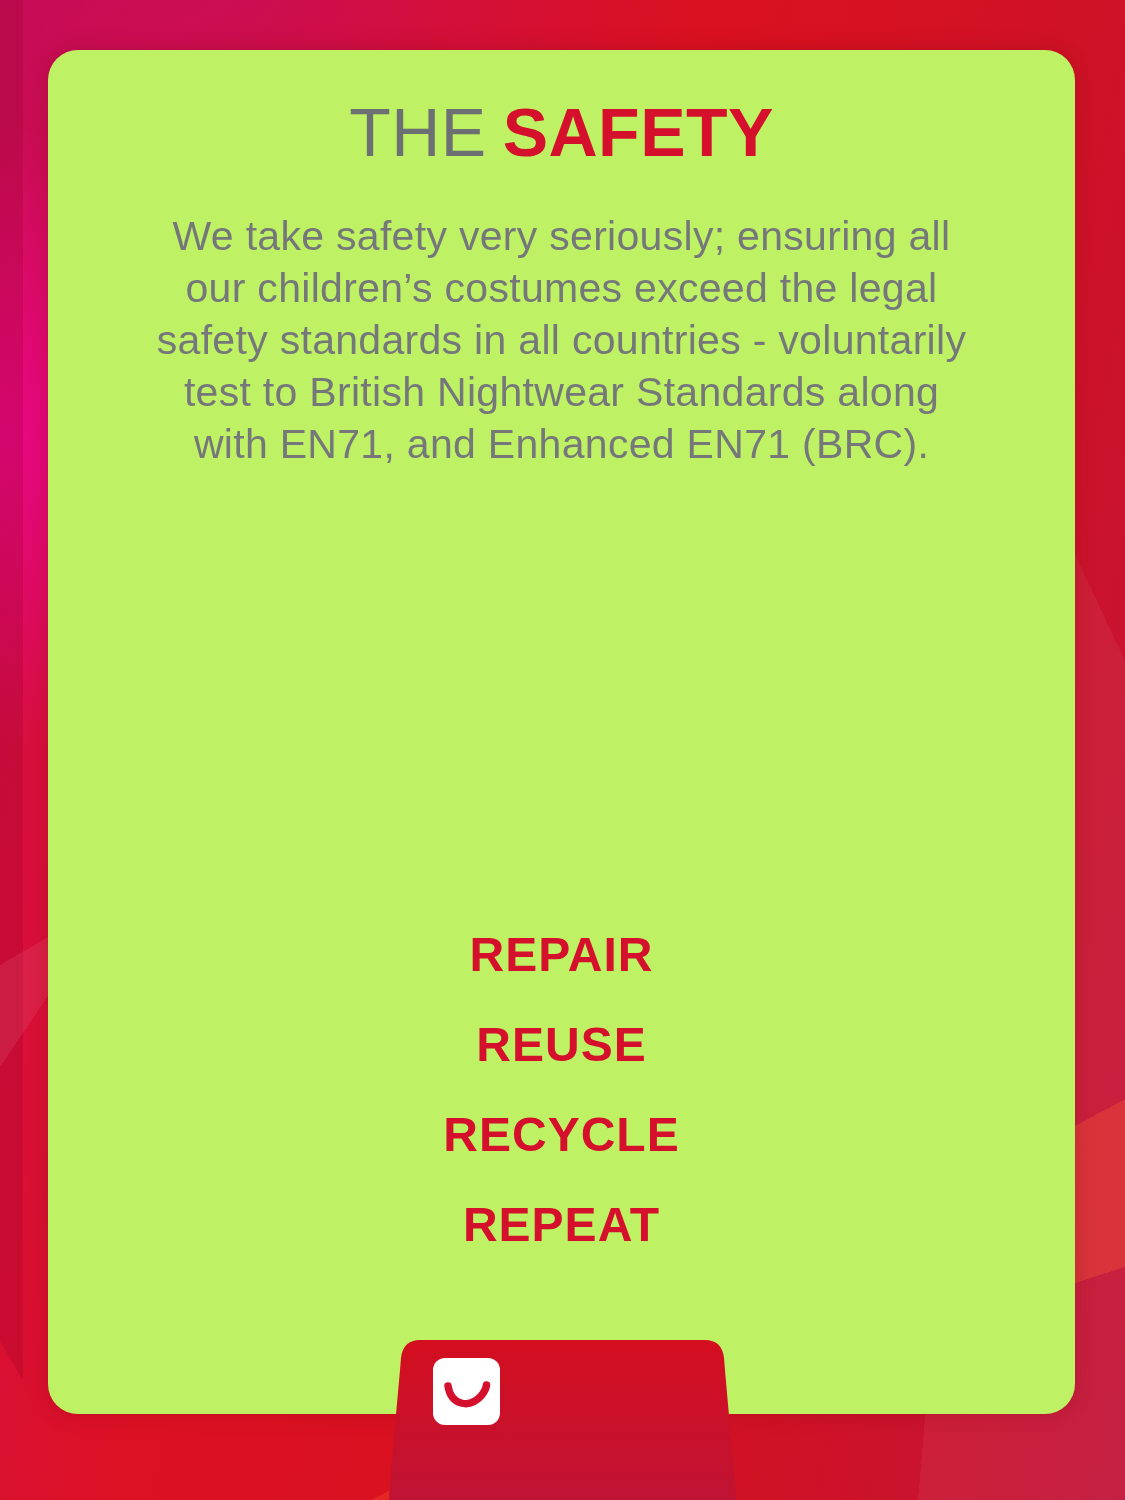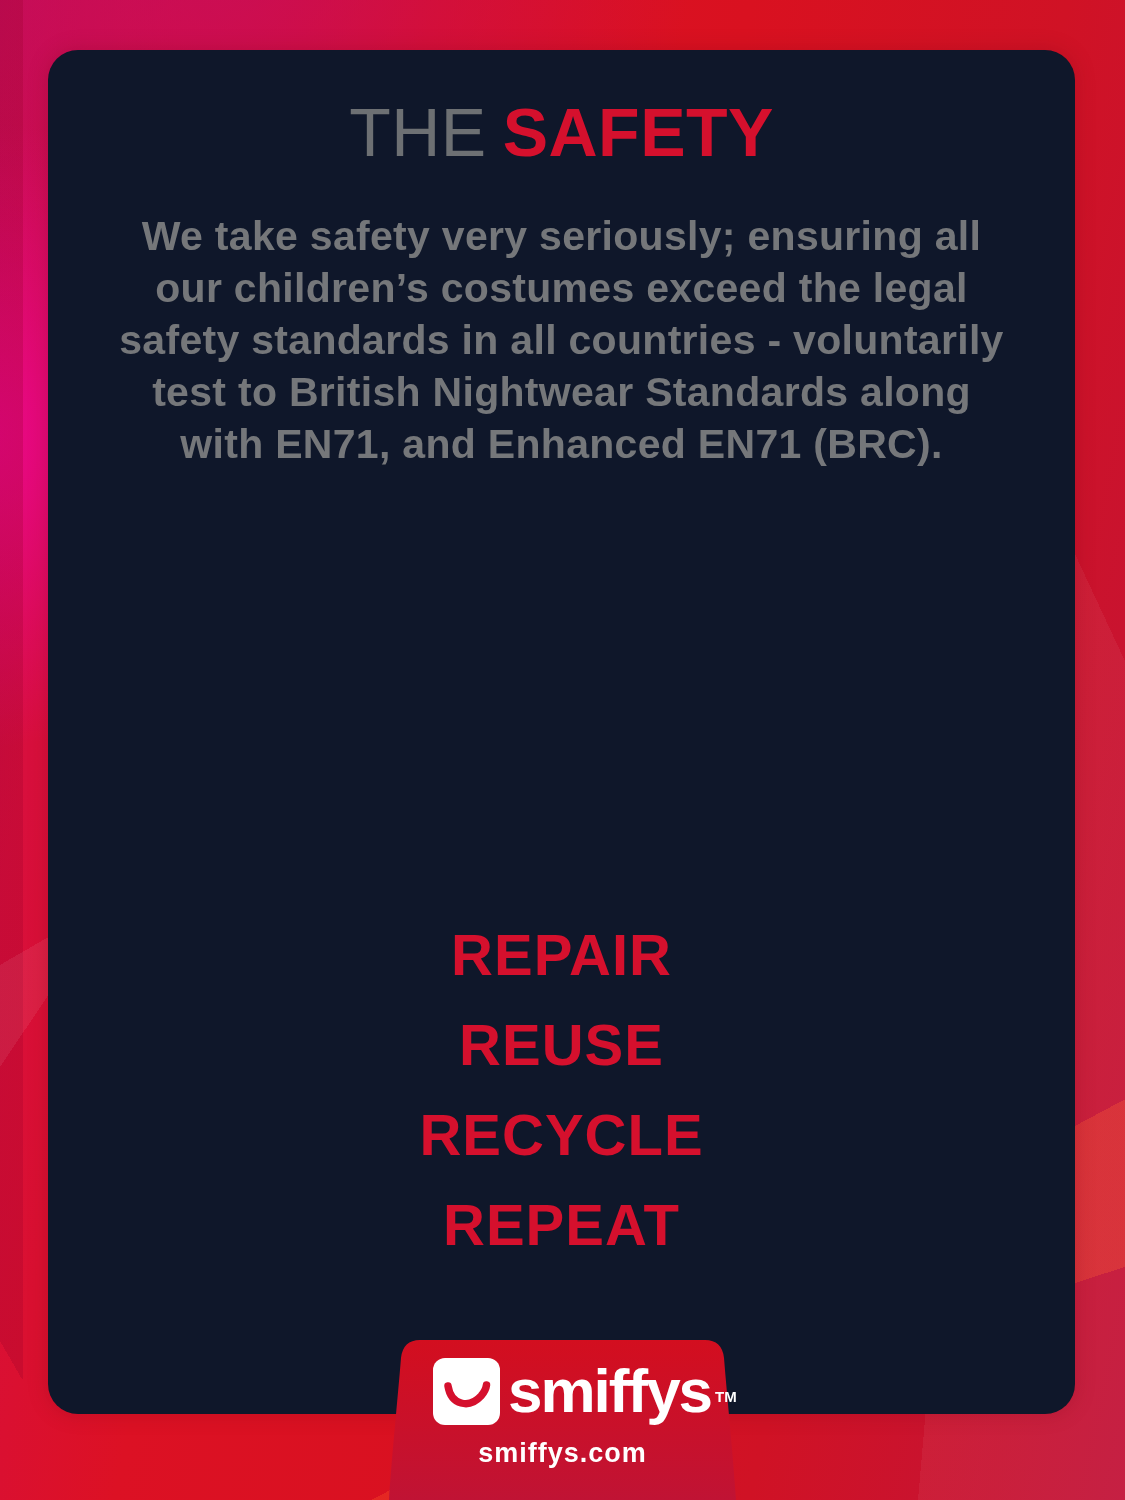--- a/index.html
+++ b/index.html
@@ -22,44 +22,44 @@
     background:
       conic-gradient(from 214deg at 10% 60%, rgba(255,255,255,0.07) 0 26deg, rgba(255,255,255,0) 26deg),
       conic-gradient(from 155deg at 90% 28%, rgba(255,255,255,0.05) 0 30deg, rgba(255,255,255,0) 30deg),
       conic-gradient(from 62deg at 28% 102%, rgba(255,90,40,0.30) 0 10deg, rgba(255,90,40,0) 10deg),
       conic-gradient(from 262deg at 76% 102%, rgba(255,80,40,0.22) 0 10deg, rgba(255,80,40,0) 10deg),
       conic-gradient(from 330deg at 2% 92%, rgba(150,0,40,0.25) 0 30deg, rgba(150,0,40,0) 30deg);
   }
   
   .card{
     position:absolute;left:48px;top:50px;width:1027px;height:1364px;
-    background:#0f172a;border-radius:30px;
+    background:#bef264;border-radius:30px;
     box-shadow:0 0 20px rgba(110,0,25,0.25);
   }
   .sec-title{
     position:absolute;left:0;width:100%;
     text-align:center;line-height:1;
     font-size:68px;letter-spacing:0.5px;white-space:nowrap;
   }
   .t-prefix{font-weight:300;color:#6d7073;margin-right:16px;}
   .t-main{font-weight:800;color:#d5102d;}
   .sec-body{
     position:absolute;left:50%;transform:translateX(-50%);
     width:960px;text-align:center;
-    font-size:41px;line-height:52px;font-weight:700;
+    font-size:41px;line-height:52px;font-weight:400;
     color:#75777a;white-space:pre-line;letter-spacing:0.3px;
   }
   .title-safety{top:48px;}
   .body-safety{top:160px;}
   .title-sustain{top:502px;}
   .body-sustain{top:614px;}
   .slogan{
     position:absolute;left:0;top:860px;width:100%;
     text-align:center;color:#d5102d;
-    font-size:58px;line-height:90px;font-weight:800;
+    font-size:48px;line-height:90px;font-weight:800;
     letter-spacing:1px;white-space:pre-line;
   }
   
   .brand-tab{position:absolute;left:388px;top:1324px;width:349px;height:176px;}
   .logo-square{
     position:absolute;left:433px;top:1358px;width:67px;height:67px;
     background:#ffffff;border-radius:12px;
     display:flex;align-items:center;justify-content:center;
   }
   .smile{width:48px;height:34px;margin-top:8px;}
@@ -115,17 +115,15 @@
     </defs>
     <path d="M1,176 C4,130 10,72 13,34 Q15,16 32,16 L317,16 Q334,16 336,34 C339,72 345,130 348,176 Z" fill="url(#tabGrad)"></path>
   </svg>
 
   <div class="logo-square">
     <svg class="smile" viewBox="0 0 48 34" xmlns="http://www.w3.org/2000/svg" aria-hidden="true">
       <path d="M5,7 C8,26 26,30 38,17 C41,13.5 43,10 43.5,6" fill="none" stroke="#d5102d" stroke-width="7.5" stroke-linecap="round"></path>
     </svg>
   </div>
 
-  <div class="wordmark"><span>smiffys</span><span class="tm">TM</span></div>
 
-  <div class="website">smiffys.com</div>
 
 </div>
 
 </body></html>

